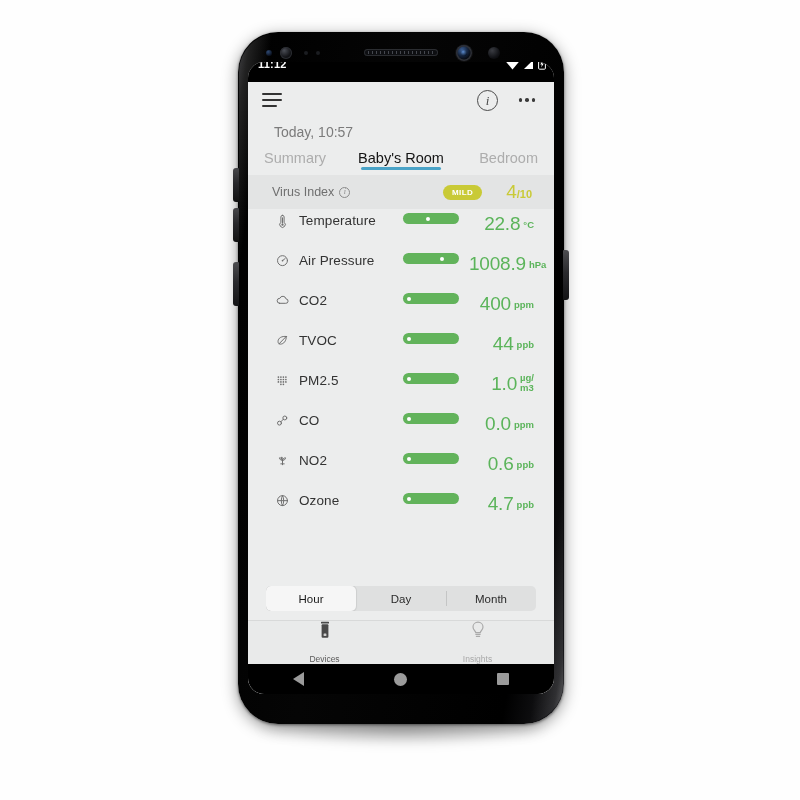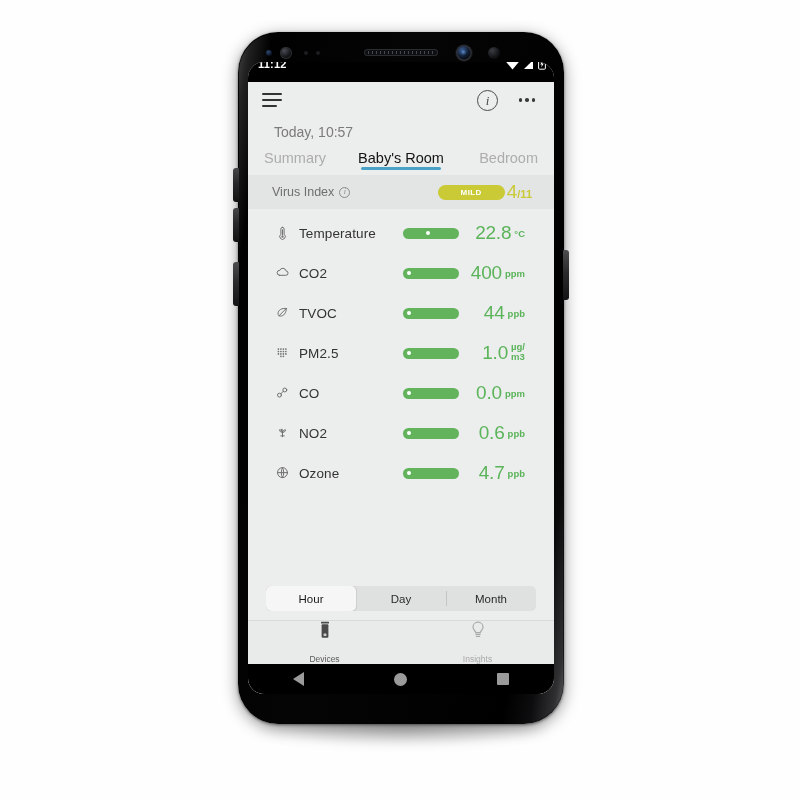--- a/index.html
+++ b/index.html
@@ -147,27 +147,27 @@
     height: 34px; background:#e3e4e4; display:flex; align-items:center;
     padding: 0 22px 0 24px; flex: none; margin-top: 5px;
   }
   .virus-label { font-size: 12.5px; color:#6f6f6f; }
   .virus-i { width: 11px; height: 11px; border:1.2px solid #8b8b8b; border-radius:50%;
              display:inline-flex; align-items:center; justify-content:center;
              font-family:"Liberation Serif", serif; font-style:italic; font-size:8px;
              color:#8b8b8b; margin-left: 5px; vertical-align: middle; line-height:1;}
   .virus-spacer{ flex:1; }
   .badge { background:#c9ca36; color:#fff; font-size:8px; font-weight:700;
-           letter-spacing:.4px; border-radius:9px; padding: 3px 23px; margin-right:2px; }
+           letter-spacing:.4px; border-radius:9px; padding: 3px 9px; margin-right:24px; }
   .virus-score { font-size: 19px; color:#c9ca36; font-weight: 400; }
   .virus-score small { font-size: 11px; font-weight:700; }
 
   
   .list { flex: 1; padding-top: 4px; }
-  .row { display:flex; align-items:center; height: 40px; padding: 0 29px 0 24px; }
+  .row { display:flex; align-items:flex-start; height: 40px; padding: 0 20px 0 24px; }
   .row-icon { width: 20px; flex:none; display:flex; align-items:center; justify-content:center; }
   .row-name { font-size: 13.5px; color:#333; margin-left: 7px; flex: none; width: 104px;
               letter-spacing: .1px; }
   .gauge-wrap { flex: none; width: 66px; display:flex; align-items:center; }
   .gauge { position:relative; width: 56px; height: 11px; border-radius: 6px; background:#62b35b; }
   .gauge.amber { background:#d6a62b; }
   .gauge .knob { position:absolute; top:50%; transform: translate(-50%,-50%);
                  width: 4px; height: 4px; border-radius:50%; background:#fff; }
   .val-wrap { flex: 1; display:flex; align-items: baseline; justify-content: flex-end; }
   .val { font-size: 19px; color:#5bb45a; font-weight:400; letter-spacing: -.2px; }
@@ -272,41 +272,60 @@
         <div class="tab first">Summary</div>
         <div class="tab active">Baby's Room</div>
         <div class="tab last">Bedroom</div>
       </div>
 
       <div class="virus">
         <span class="virus-label">Virus Index</span>
         <span class="virus-i">i</span>
         <span class="virus-spacer"></span>
         <span class="badge">MILD</span>
-        <span class="virus-score"><span>4</span><small>/11</small></span>
+        <span class="virus-score"><span>4</span><small>/10</small></span>
       </div>
 
       <div class="list" id="metric-list">
           <div class="row">
             <span class="row-icon">
               <svg width="15" height="16" viewBox="0 0 16 18" fill="none" stroke="#6e6e6e" stroke-width="1.1" stroke-linecap="round" stroke-linejoin="round">
                 <path d="M8 2.6a1.8 1.8 0 0 0-1.8 1.8v6.1a3.1 3.1 0 1 0 3.6 0V4.4A1.8 1.8 0 0 0 8 2.6z"></path>
                 <circle cx="8" cy="13.1" r="1.3" fill="#6e6e6e" stroke="none"></circle>
                 <path d="M8 5.4v6"></path>
               </svg>
             </span>
             <span class="row-name">Temperature</span>
             <span class="gauge-wrap">
               <span class="gauge">
                 <span class="knob" style="left:45%"></span>
               </span>
             </span>
             <span class="val-wrap">
               <span class="val">22.8</span>
               <span class="unit">°C</span>
+            </span>
+          </div>
+          <div class="row">
+            <span class="row-icon">
+              <svg width="15" height="16" viewBox="0 0 16 18" fill="none" stroke="#6e6e6e" stroke-width="1.1" stroke-linecap="round" stroke-linejoin="round">
+                <circle cx="8" cy="8.6" r="5.6"></circle>
+                <path d="M8 8.6l3-2.4"></path>
+                <circle cx="8" cy="8.6" r="0.9" fill="#6e6e6e" stroke="none"></circle>
+              </svg>
+            </span>
+            <span class="row-name">Air Pressure</span>
+            <span class="gauge-wrap">
+              <span class="gauge">
+                <span class="knob" style="left:69%"></span>
+              </span>
+            </span>
+            <span class="val-wrap">
+              <span class="val">1008.9</span>
+              <span class="unit">hPa</span>
             </span>
           </div>
           <div class="row">
             <span class="row-icon">
               <svg width="15" height="16" viewBox="0 0 16 18" fill="none" stroke="#6e6e6e" stroke-width="1.1" stroke-linecap="round" stroke-linejoin="round">
                 <path d="M4.6 11.6h7a2.5 2.5 0 0 0 .3-5 3.6 3.6 0 0 0-6.9-.6 2.8 2.8 0 0 0-.4 5.6z"></path>
               </svg>
             </span>
             <span class="row-name">CO2</span>
             <span class="gauge-wrap">

